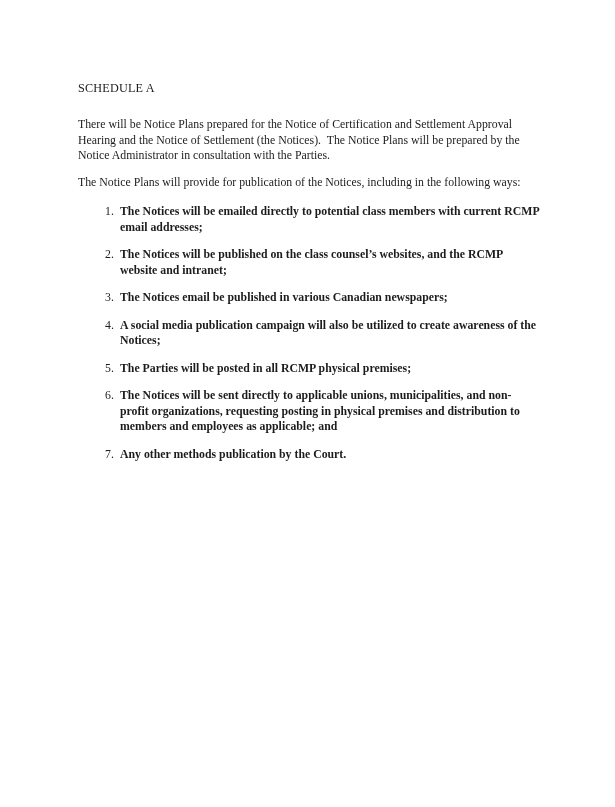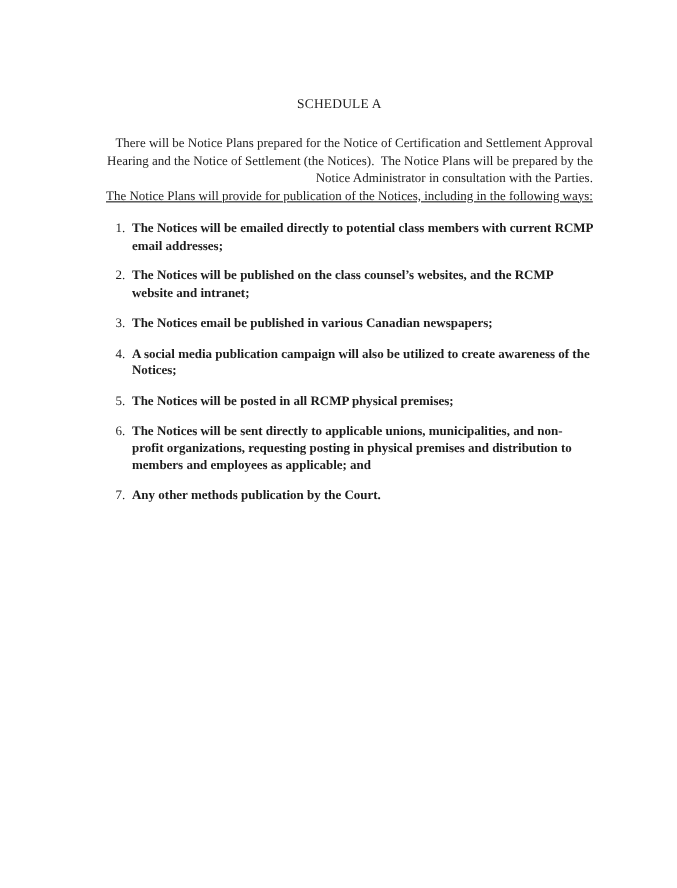--- a/index.html
+++ b/index.html
@@ -16,41 +16,39 @@
     color: #1c1c1c;
     font-family: "Liberation Serif", "DejaVu Serif", serif;
     font-size: 11.8px;
     line-height: 15.5px;
     box-sizing: border-box;
     padding: 80px 76px 0 78px;
     overflow: hidden;
   }
   .doc-title,
   .doc-subtitle {
-    margin: 6px;
-    text-align: center;
+    margin: 0;
     font-weight: normal;
     font-size: 12.2px;
     line-height: 16px;
     letter-spacing: 0.2px;
   }
   .doc-subtitle {
     margin-top: 16px;
   }
   .doc-paragraph {
     margin: 0;
     white-space: pre-wrap;
-    text-align: right;
+    text-align: left;
   }
   .intro-paragraph {
     margin-top: 21px;
   }
   .list-intro-paragraph {
-    margin-top: 1px;
-    text-decoration: underline;
+    margin-top: 11px;
   }
   .notice-list {
     list-style: none;
     margin: 14px 0 0 0;
     padding: 0;
   }
   .notice-item {
     display: flex;
     margin: 0 0 12px 27px;
   }
@@ -92,21 +90,21 @@
       <span class="item-text">The Notices email be published in various Canadian newspapers;</span>
     </li>
 
     <li class="notice-item">
       <span class="item-number">4.</span>
       <span class="item-text">A social media publication campaign will also be utilized to create awareness of the Notices;</span>
     </li>
 
     <li class="notice-item">
       <span class="item-number">5.</span>
-      <span class="item-text">The Notices will be posted in all RCMP physical premises;</span>
+      <span class="item-text">The Parties will be posted in all RCMP physical premises;</span>
     </li>
 
     <li class="notice-item">
       <span class="item-number">6.</span>
       <span class="item-text">The Notices will be sent directly to applicable unions, municipalities, and non-profit organizations, requesting posting in physical premises and distribution to members and employees as applicable; and</span>
     </li>
 
     <li class="notice-item">
       <span class="item-number">7.</span>
       <span class="item-text">Any other methods publication by the Court.</span>

